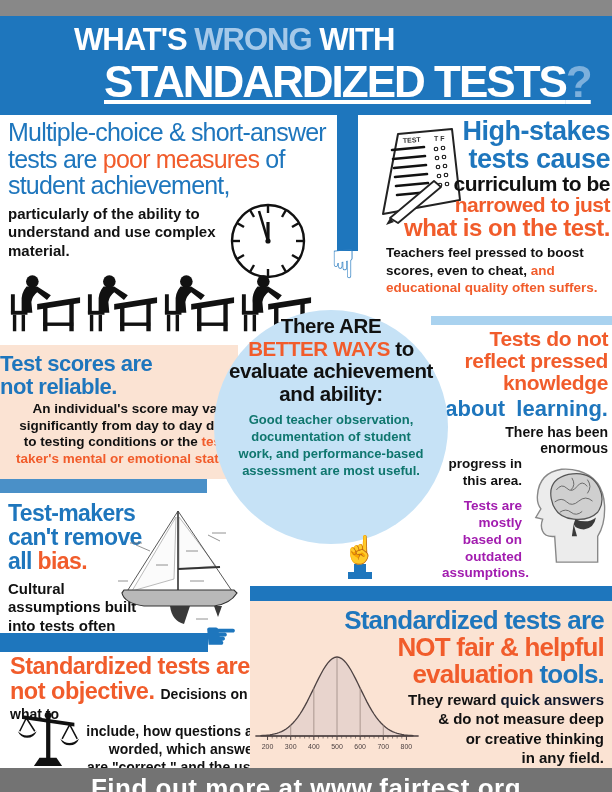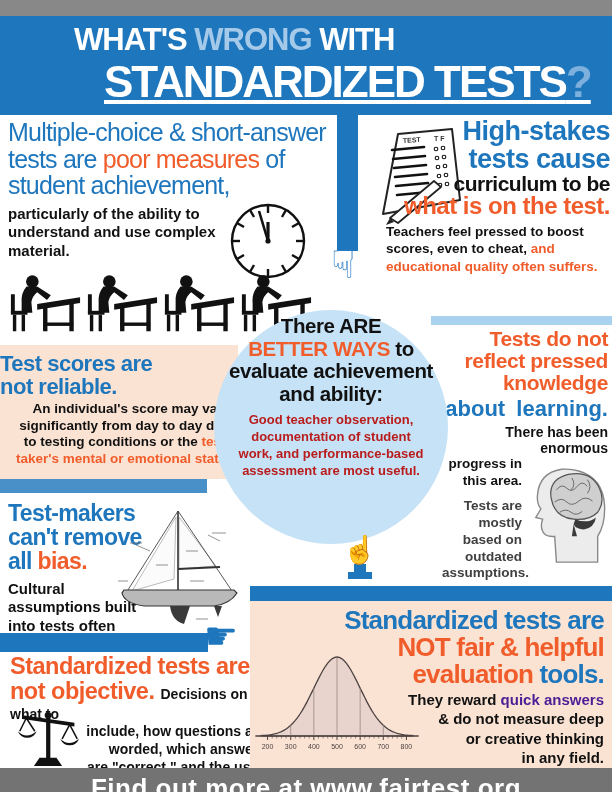--- a/index.html
+++ b/index.html
@@ -1,21 +1,21 @@
 <!DOCTYPE html>
 <html><head>
 <meta charset="utf-8">
 <style>
   html,body{margin:0;padding:0;background:#888;}
   .page{position:relative;width:612px;height:792px;background:#ffffff;overflow:hidden;
         font-family:"Liberation Sans",sans-serif;margin:16px auto;}
   .abs{position:absolute;}
 
   
-  .blue{color:#1e76bd;} .orange{color:#f15c2b;} .red{color:#4c1d95;}
+  .blue{color:#1e76bd;} .orange{color:#f15c2b;} .red{color:#0f172a;}
   .black{color:#111;} .lblue{color:#a5c9e9;} .qblue{color:#7db0dc;}
 
   
   .header{left:0;top:0;width:612px;height:99px;background:#1e76bd;}
   .header .l1{position:absolute;left:74px;top:6px;font-size:31px;font-weight:bold;
               letter-spacing:-1px;color:#fff;white-space:nowrap;}
   .header .l2{position:absolute;left:104px;top:41px;font-size:44px;font-weight:bold;
               letter-spacing:-2px;color:#fff;white-space:nowrap;text-decoration:underline;}
 
   
@@ -44,30 +44,30 @@
   .rel{left:0;top:329px;width:238px;height:134px;background:#fbe3d3;padding-top:7px;box-sizing:border-box;}
   .rel .h{text-align:left;font-size:22px;font-weight:bold;line-height:1.05;letter-spacing:-0.5px;}
   .rel .body{margin:3px 8px 0 10px;text-align:right;font-size:13.5px;font-weight:bold;
              color:#111;line-height:1.22;}
   .relbar{left:0;top:463px;width:207px;height:14px;background:#4a90c8;}
 
   
   .circle{left:214px;top:294px;width:234px;height:234px;border-radius:50%;background:#c6e2f6;
           text-align:center;z-index:5;box-sizing:border-box;padding-top:27px;}
   .circle .h{font-size:20.5px;font-weight:bold;line-height:1.1;color:#111;letter-spacing:-0.4px;}
-  .circle .body{margin:7px 24px 0 24px;font-size:13px;font-weight:bold;line-height:1.3;color:#b91c1c;}
+  .circle .body{margin:7px 24px 0 24px;font-size:13px;font-weight:bold;line-height:1.3;color:#0f766e;}
 
   
   .out{left:442px;top:312px;width:166px;}
   .out .h{ text-align:right;font-size:21px;font-weight:bold;line-height:1.05;letter-spacing:-0.4px;}
   .out .h2{text-align:right;font-size:22px;font-weight:bold;word-spacing:5px;margin-top:2px;}
   .out .b1{text-align:right;font-size:14px;font-weight:bold;color:#111;margin-top:2px;}
   .out .row{display:flex;margin-top:0;}
   .out .col{width:80px;text-align:right;font-size:13.5px;font-weight:bold;line-height:1.25;}
-  .out .col .bk{color:#111;} .out .col .bl{color:#404040;margin-top:8px;}
+  .out .col .bk{color:#111;} .out .col .bl{color:#a21caf;margin-top:8px;}
 
   
   .bias{left:8px;top:486px;width:150px;}
   .bias .h{font-size:23px;font-weight:bold;line-height:1.04;letter-spacing:-0.6px;}
   .bias .body{margin-top:6px;width:148px;font-size:15px;font-weight:bold;color:#111;line-height:1.25;}
   .boat{left:116px;top:491px;}
 
   
   .lbar{left:0;top:617px;width:208px;height:19px;background:#1e76bd;}
   .handright{left:204px;top:601px;font-size:38px;color:#1e76bd;line-height:1;}
@@ -166,20 +166,21 @@
     <g>
       <polygon points="12,92 56,55 63,61 20,97" fill="#fff" stroke="#222" stroke-width="1.8" stroke-linejoin="round"></polygon>
       <polygon points="12,92 8,99 16,96" fill="#222"></polygon>
     </g>
   </svg>
 
   <div class="abs hs">
     <div class="head s1 blue">High-stakes</div>
     <div class="head s1 blue">tests cause</div>
     <div class="head s2 black">curriculum to be</div>
+    <div class="head s2 orange">narrowed to just</div>
     <div class="head s3 orange">what is on the test.</div>
     <div class="body"><span>Teachers feel pressed to boost scores, even to cheat, </span><span class="orange">and educational quality often suffers.</span></div>
   </div>
   <div class="abs hdiv"></div>
 
   <div class="abs students">
     <svg width="74" height="62" viewBox="0 0 76 62">
       <g fill="#111">
         <circle cx="25" cy="8" r="6.5"></circle>
         <path d="M19,13 Q13,20 14,30 L14,40 L25,40 L24,29 Q25,23 30,19 L40,27 L44,22 L30,13 Z"></path>

